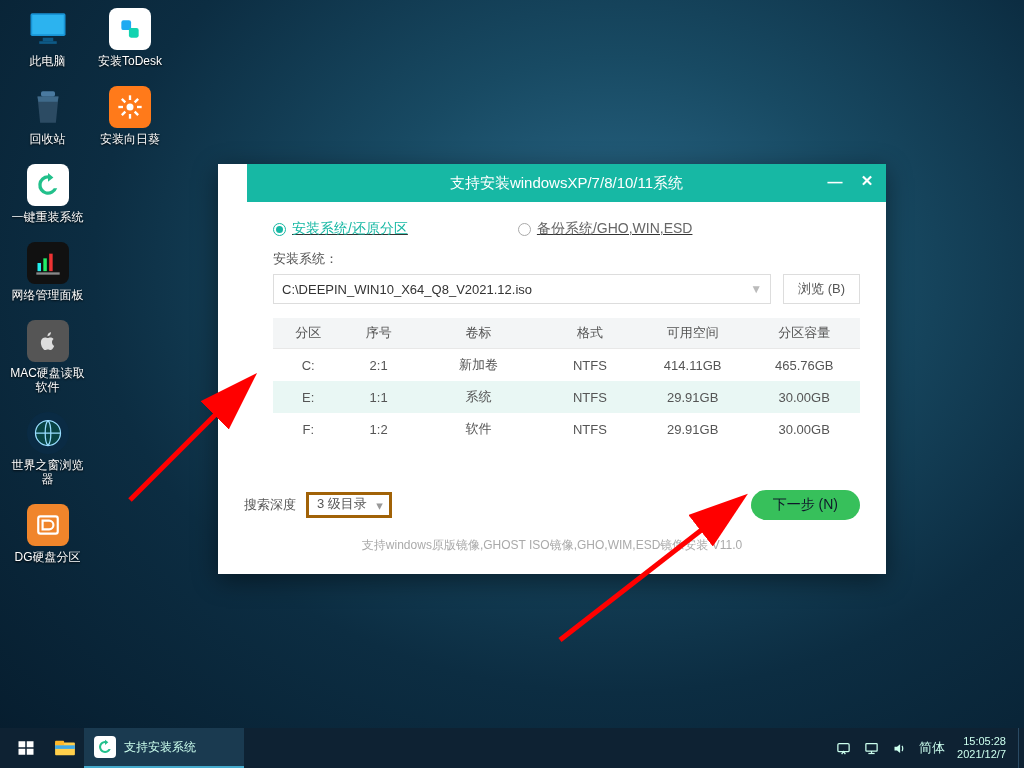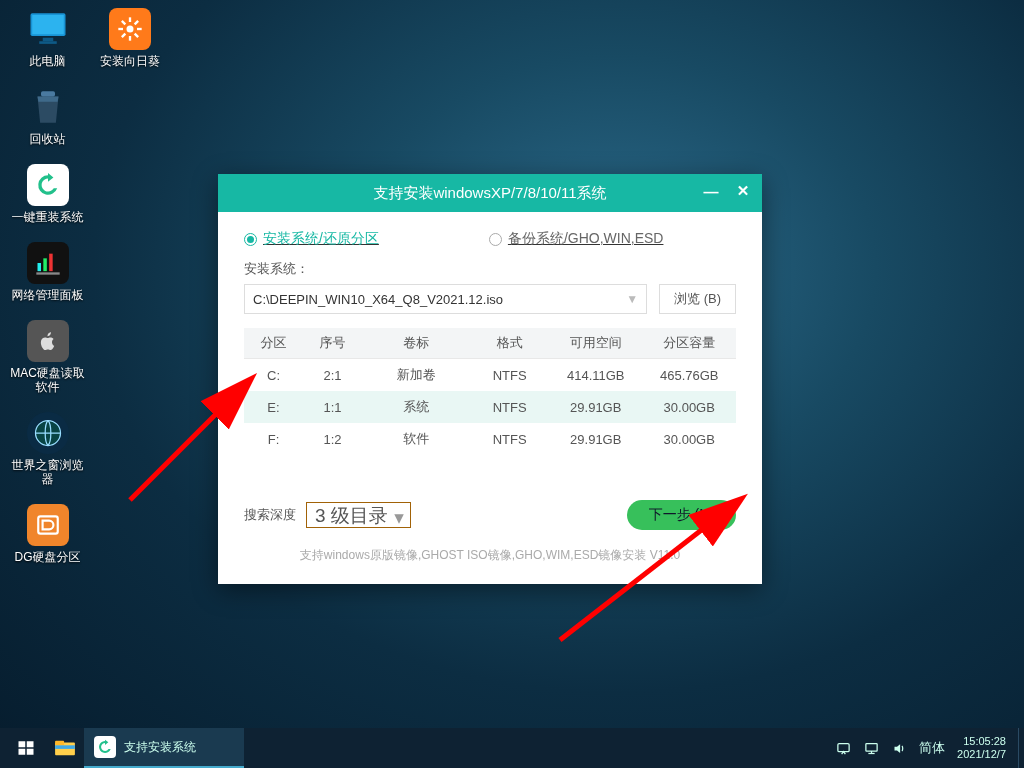--- a/index.html
+++ b/index.html
@@ -37,22 +37,22 @@
   .ico.todesk { background:#fff; color:#1eaaf1; }
   .ico.sunflower { background:#ff7a1a; color:#fff; }
   .ico.reinstall { background:#fff; color:#22c08b; }
   .ico.macdisk { background:#555; color:#ddd; }
   .ico.netpanel { background:#111; color:#0f0; }
   .ico.world { background:#0a2b44; color:#cfe; border-radius:50%; }
   .ico.dg { background:#f0852b; color:#fff; }
 
   
   .win {
-    position:absolute; left:218px; top:174px; width:544px; height:410px;
-    background:#fff; box-shadow:0 6px 24px rgba(0,0,0,.45); color:#333;
+    position:absolute; left:218px; top:164px; width:668px; height:410px;
+    background:#fff; box-shadow:0 6px 24px rgba(0,0,0,.45); color:#333;padding-left:29px;
   }
   .titlebar {
     height:38px; background:#17b8a4; color:#fff; display:flex; align-items:center;
     justify-content:center; position:relative; font-size:15px;
   }
   .titlebar .ctl { position:absolute; right:10px; top:8px; display:flex; gap:14px; }
   .titlebar .ctl span { width:18px; height:18px; display:inline-flex; align-items:center; justify-content:center; cursor:pointer; font-weight:bold; }
   .tabs { padding:18px 26px 6px 26px; display:flex; gap:110px; font-size:14px;text-decoration:underline; }
   .tab { display:flex; align-items:center; gap:6px; cursor:pointer; color:#666; }
   .tab .r { width:13px; height:13px; border:1px solid #aaa; border-radius:50%; display:inline-block; position:relative; }
@@ -62,21 +62,21 @@
   .pathlabel { padding:0 26px; font-size:13px; color:#555; margin-top:6px; }
   .pathrow { padding:6px 26px 0 26px; display:flex; gap:12px; align-items:center; }
   .combo { flex:1; height:30px; border:1px solid #ddd; display:flex; align-items:center; padding:0 8px; font-family:SimSun, monospace; font-size:13px; color:#333; justify-content:space-between; background:#fff; }
   .combo .chev { color:#bbb; font-size:12px; }
   .browse { height:30px; padding:0 14px; border:1px solid #ddd; background:#fff; font-size:13px; color:#555; cursor:pointer; }
   table.part { width:calc(100% - 52px); margin:14px 26px 0 26px; border-collapse:collapse; font-size:13px; table-layout:fixed; }
   table.part th { background:#f3f5f6; color:#555; font-weight:normal; padding:6px 0; border-bottom:1px solid #e8e8e8;margin-top:20px; }
   table.part td { text-align:center; padding:7px 0; color:#555; }
   table.part tr.selected td { background:#e9f7f4; }
   .footer { position:absolute; left:26px; right:26px; bottom:54px; display:flex; align-items:center; gap:10px; font-size:13px; color:#555; }
-  .depthsel { height:26px; border:1px solid #a16207; padding:0 22px 0 8px; font-size:19px; background:#fff; position:relative; color:#555; }
+  .depthsel { height:26px; border:3px solid #a16207; padding:0 22px 0 8px; font-size:13px; background:#fff; position:relative; color:#555; }
   .depthsel::after { content:"▾"; position:absolute; right:6px; top:3px; color:#999; }
   .next { margin-left:auto; background:#37c05b; color:#0f172a; height:30px; border:none; border-radius:15px; padding:0 22px; font-size:14px; cursor:pointer; }
   .hint { position:absolute; bottom:20px; left:0; right:0; text-align:center; font-size:12px; color:#aaa; }
 
   
   svg.anno { position:absolute; pointer-events:none; }
 
   
   .taskbar { position:absolute; left:0; right:0; bottom:0; height:40px; background:#0e2233; display:flex; align-items:center; padding-left:6px; color:#cfe; font-size:12px; }
   .taskbar .start { width:40px; height:40px; display:flex; align-items:center; justify-content:center; cursor:pointer; }
@@ -157,20 +157,29 @@
       <svg width="26" height="26" viewBox="0 0 24 24">
           <rect x="3" y="4" width="18" height="16" rx="2" fill="none" stroke="#fff" stroke-width="2"></rect>
           <path d="M7 8h6a4 4 0 0 1 0 8H7z" fill="none" stroke="#fff" stroke-width="2"></path>
         </svg>
     </div>
     <div class="lbl">DG硬盘分区</div>
   </div>
 </div>
 
 <div class="col2">
+  <div class="dicon">
+    <div class="ico todesk">
+      <svg width="26" height="26" viewBox="0 0 24 24">
+          <rect x="4" y="4" width="9" height="9" rx="2" fill="#1eaaf1"></rect>
+          <rect x="11" y="11" width="9" height="9" rx="2" fill="#12d3b0"></rect>
+        </svg>
+    </div>
+    <div class="lbl">安装ToDesk</div>
+  </div>
   <div class="dicon">
     <div class="ico sunflower">
       <svg width="28" height="28" viewBox="0 0 24 24">
           <g fill="#fff">
             <circle cx="12" cy="12" r="3"></circle>
             <g stroke="#fff" stroke-width="2">
               <line x1="12" y1="2" x2="12" y2="6"></line>
               <line x1="12" y1="18" x2="12" y2="22"></line>
               <line x1="2" y1="12" x2="6" y2="12"></line>
               <line x1="18" y1="12" x2="22" y2="12"></line>

